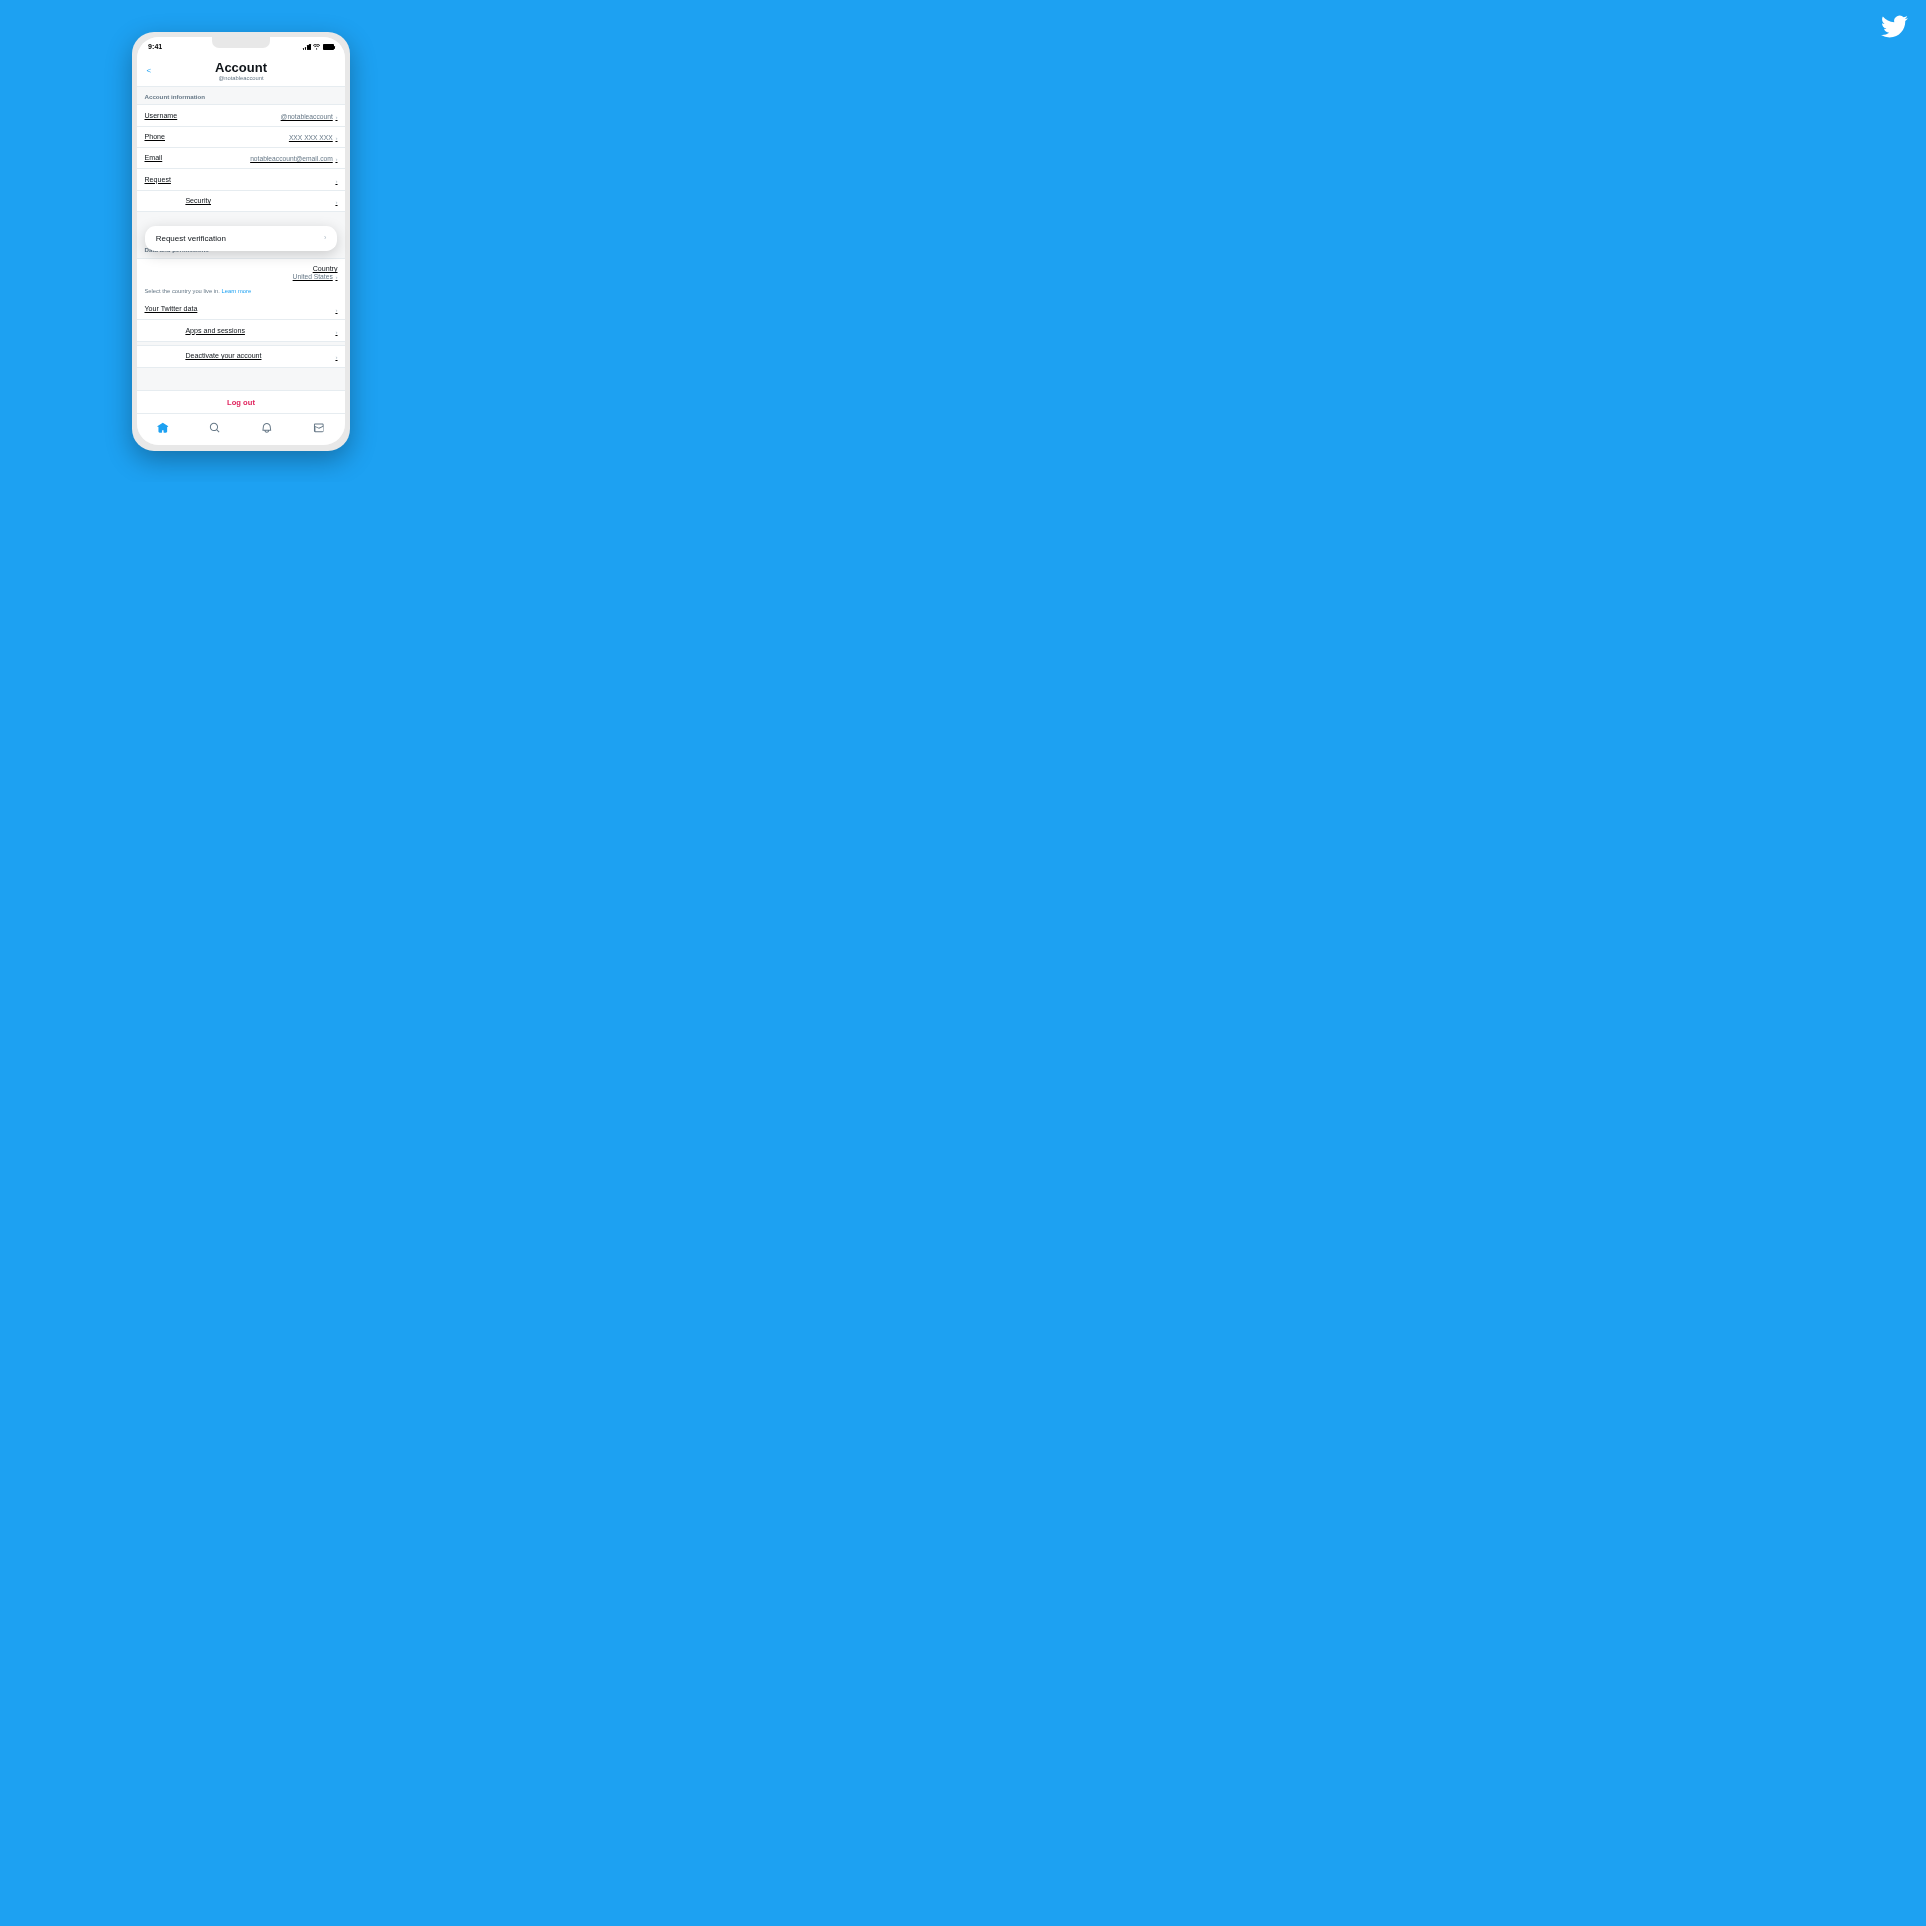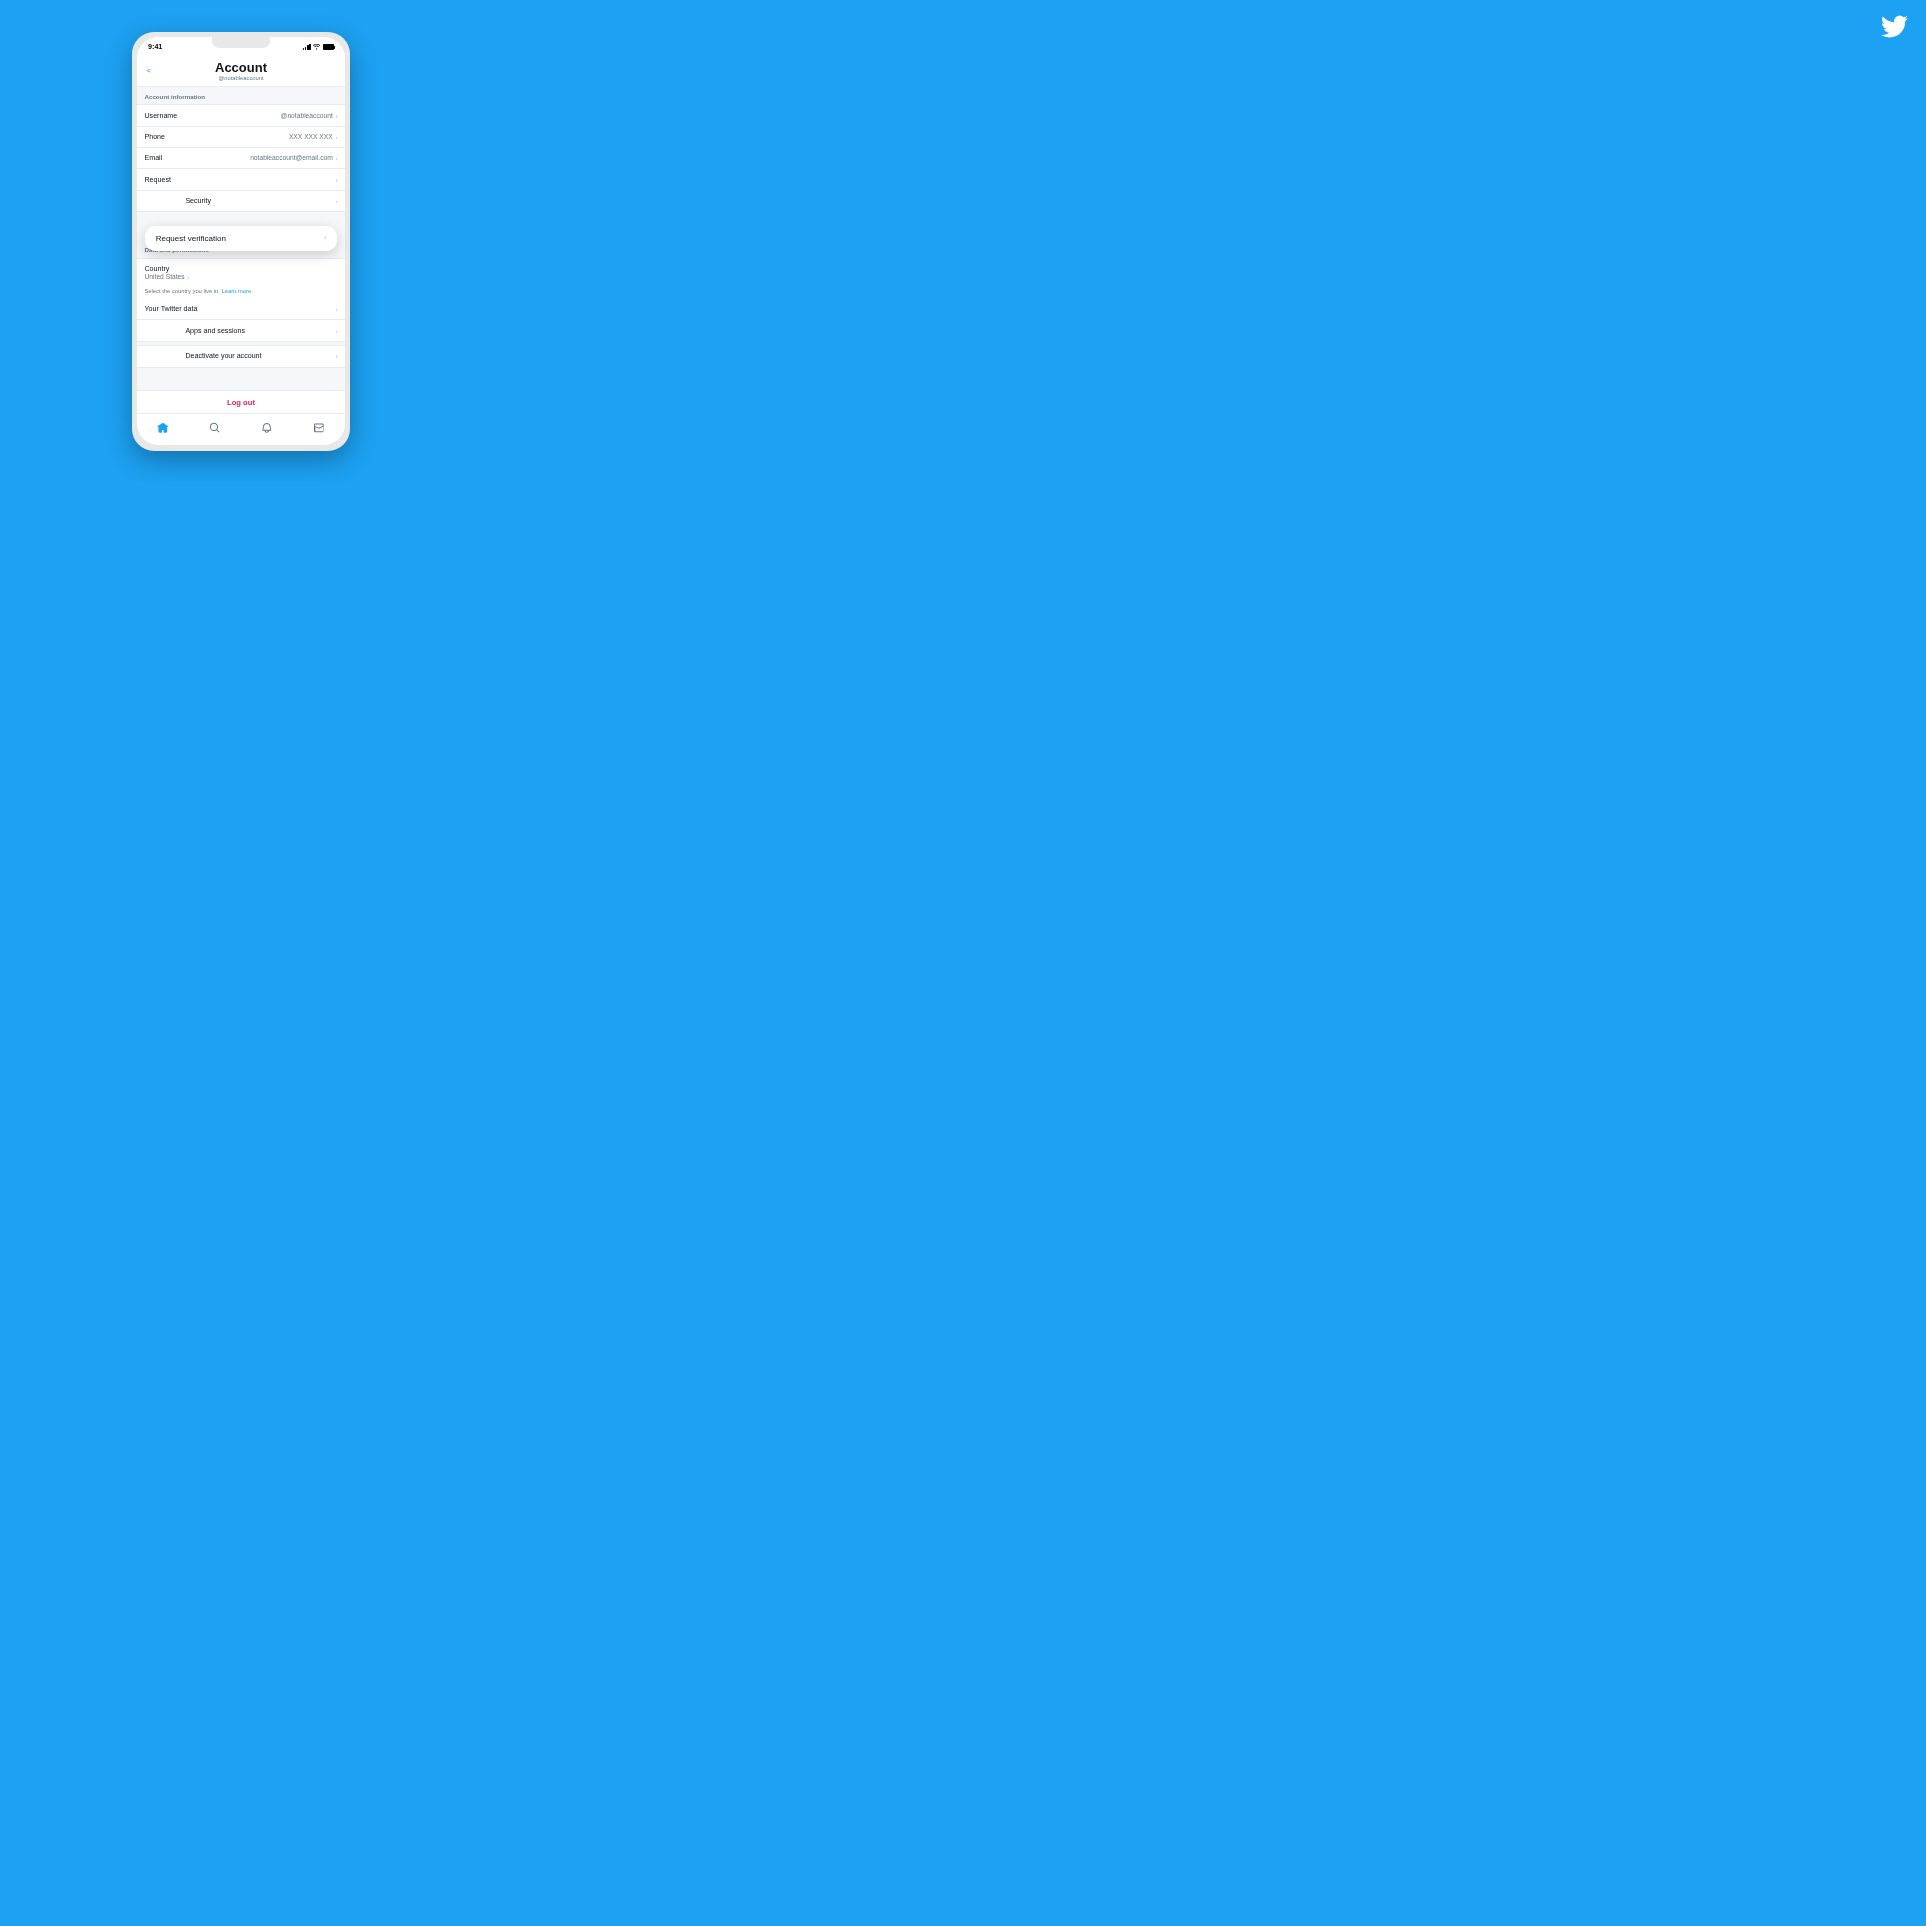--- a/index.html
+++ b/index.html
@@ -167,26 +167,27 @@
 
     .menu-section {
       background: white;
       border-top: 0.4px solid #e6ecf0;
       border-bottom: 0.4px solid #e6ecf0;
       margin-bottom: 0.9px;
     }
 
     .menu-item {
       display: flex;
-      align-items: flex-start;
+      align-items: flex-end;
       justify-content: space-between;
       padding: 6.2px 7.1px;
       border-bottom: 0.4px solid #e6ecf0;
       background: white;
       cursor: pointer;
+      text-decoration: underline;
     }
 
     .menu-item:last-child {
       border-bottom: none;
       padding-left: 48px;
     }
 
     .menu-item-left {
       font-size: 7.1px;
       color: #0f1419;

